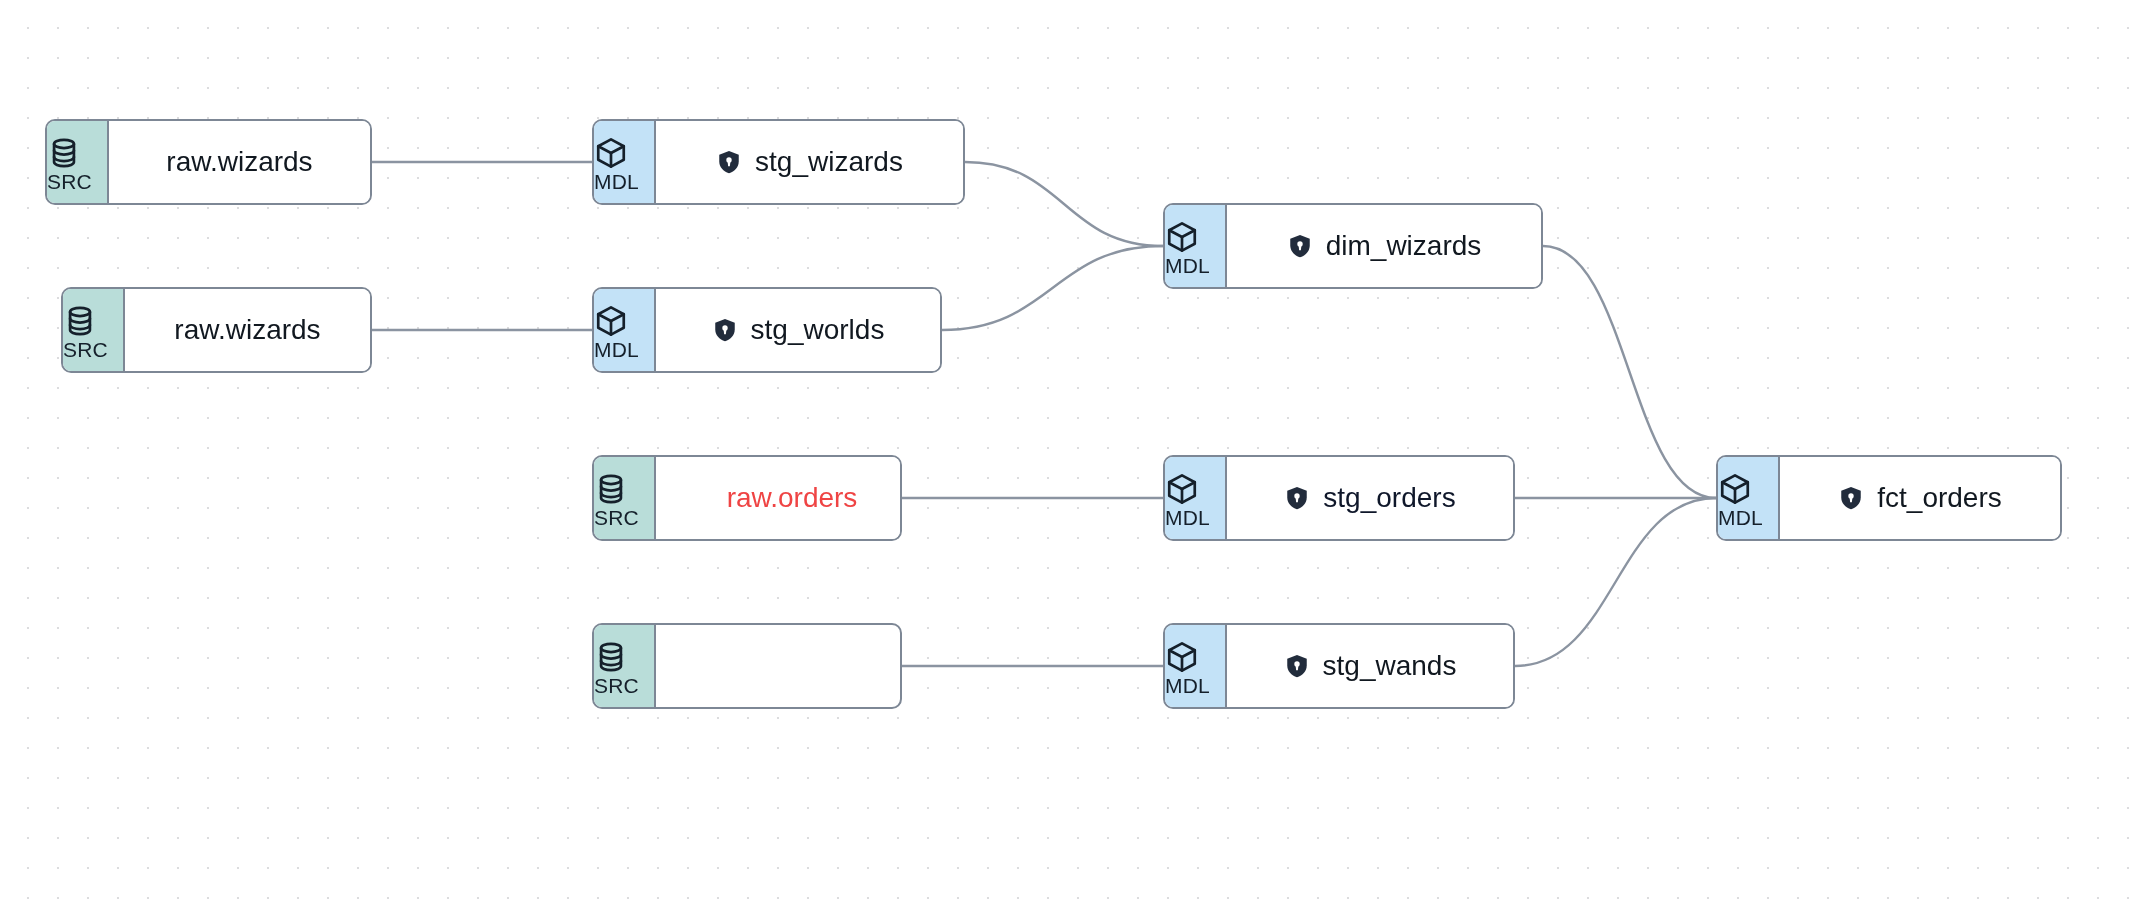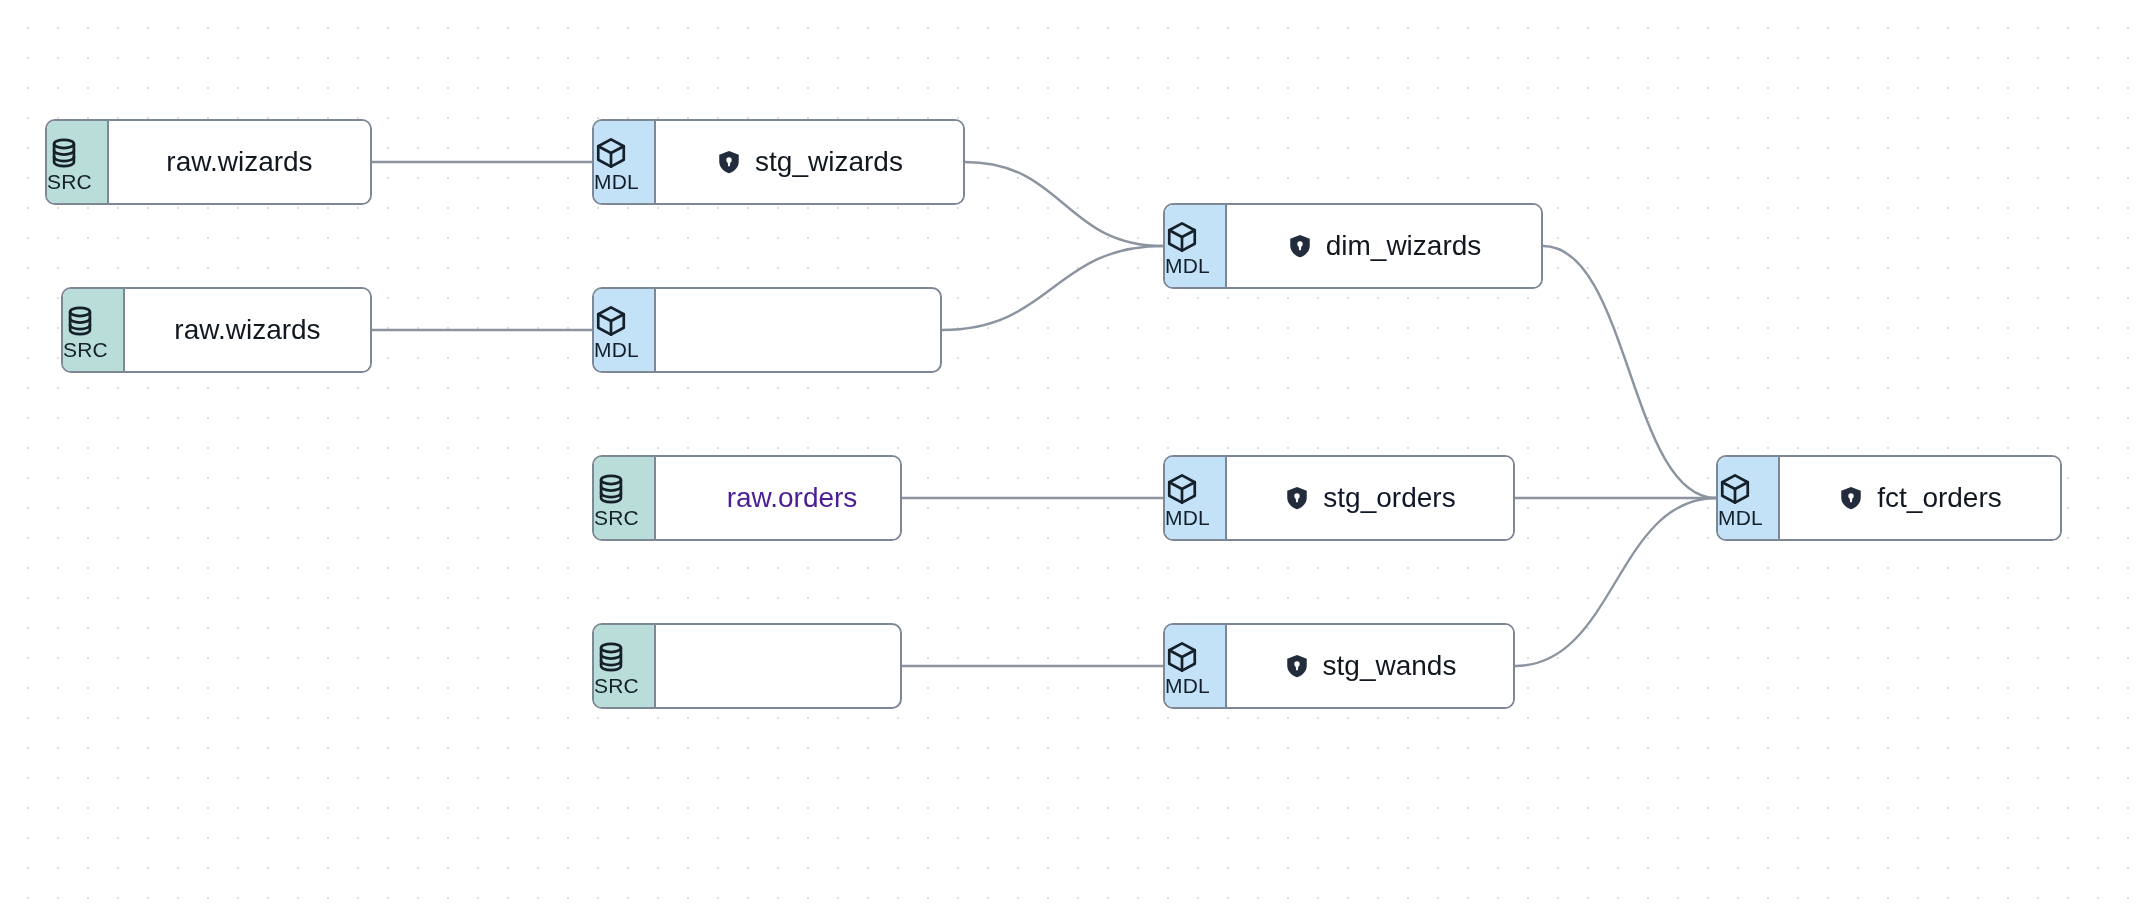--- a/index.html
+++ b/index.html
@@ -135,21 +135,21 @@
         <div class="node-badge" style="border-right-color: rgb(125, 135, 149);">
           <span class="badge-icon"><svg width="34" height="34" viewBox="0 0 24 24" fill="none" stroke="#15202b" stroke-width="1.9" stroke-linecap="round" stroke-linejoin="round">
               <ellipse cx="12" cy="5.6" rx="7" ry="2.9"></ellipse>
               <path d="M5 5.6 v12.8 c0 1.6 3.1 2.9 7 2.9 s7 -1.3 7 -2.9 V5.6"></path>
               <path d="M5 10.2 c0 1.6 3.1 2.9 7 2.9 s7 -1.3 7 -2.9"></path>
               <path d="M5 14.8 c0 1.6 3.1 2.9 7 2.9 s7 -1.3 7 -2.9"></path>
             </svg></span>
           <span class="badge-text">SRC</span>
         </div>
         <div class="node-body">
-          <span class="node-label" style="color: #4c1d95; margin-left: 28px;">raw.orders</span>
+          <span class="node-label" style="color: #ef4444; margin-left: 28px;">raw.orders</span>
         </div>
       </div>
       <div class="node src" style="left: 592px; top: 623px; width: 310px; height: 86px; border-color: rgb(125, 135, 149);">
         <div class="node-badge" style="border-right-color: rgb(125, 135, 149);">
           <span class="badge-icon"><svg width="34" height="34" viewBox="0 0 24 24" fill="none" stroke="#15202b" stroke-width="1.9" stroke-linecap="round" stroke-linejoin="round">
               <ellipse cx="12" cy="5.6" rx="7" ry="2.9"></ellipse>
               <path d="M5 5.6 v12.8 c0 1.6 3.1 2.9 7 2.9 s7 -1.3 7 -2.9 V5.6"></path>
               <path d="M5 10.2 c0 1.6 3.1 2.9 7 2.9 s7 -1.3 7 -2.9"></path>
               <path d="M5 14.8 c0 1.6 3.1 2.9 7 2.9 s7 -1.3 7 -2.9"></path>
             </svg></span>
@@ -176,20 +176,28 @@
       </div>
       <div class="node mdl" style="left: 592px; top: 287px; width: 350px; height: 86px; border-color: rgb(125, 135, 149);">
         <div class="node-badge" style="border-right-color: rgb(125, 135, 149);">
           <span class="badge-icon"><svg width="34" height="34" viewBox="0 0 24 24" fill="none" stroke="#15202b" stroke-width="1.9" stroke-linecap="round" stroke-linejoin="round">
               <path d="M12 2.4 L21 7.2 V16.8 L12 21.6 L3 16.8 V7.2 Z"></path>
               <path d="M3 7.2 L12 12 L21 7.2"></path>
               <path d="M12 12 V21.6"></path>
             </svg></span>
           <span class="badge-text">MDL</span>
         </div>
+        <div class="node-body">
+          <span class="lock-badge"><svg width="26" height="26" viewBox="0 0 24 24">
+              <path d="M12 1.8 L21 5.2 V11.4 C21 16.9 17.2 21 12 22.4 C6.8 21 3 16.9 3 11.4 V5.2 Z" fill="#222c3c"></path>
+              <circle cx="12" cy="10.2" r="2.5" fill="#ffffff"></circle>
+              <path d="M10.6 10.6 h2.8 l-0.6 5.4 h-1.6 Z" fill="#ffffff"></path>
+            </svg></span>
+          <span class="node-label" style="color: rgb(17, 24, 32);">stg_worlds</span>
+        </div>
       </div>
       <div class="node mdl" style="left: 1163px; top: 455px; width: 352px; height: 86px; border-color: rgb(125, 135, 149);">
         <div class="node-badge" style="border-right-color: rgb(125, 135, 149);">
           <span class="badge-icon"><svg width="34" height="34" viewBox="0 0 24 24" fill="none" stroke="#15202b" stroke-width="1.9" stroke-linecap="round" stroke-linejoin="round">
               <path d="M12 2.4 L21 7.2 V16.8 L12 21.6 L3 16.8 V7.2 Z"></path>
               <path d="M3 7.2 L12 12 L21 7.2"></path>
               <path d="M12 12 V21.6"></path>
             </svg></span>
           <span class="badge-text">MDL</span>
         </div>

